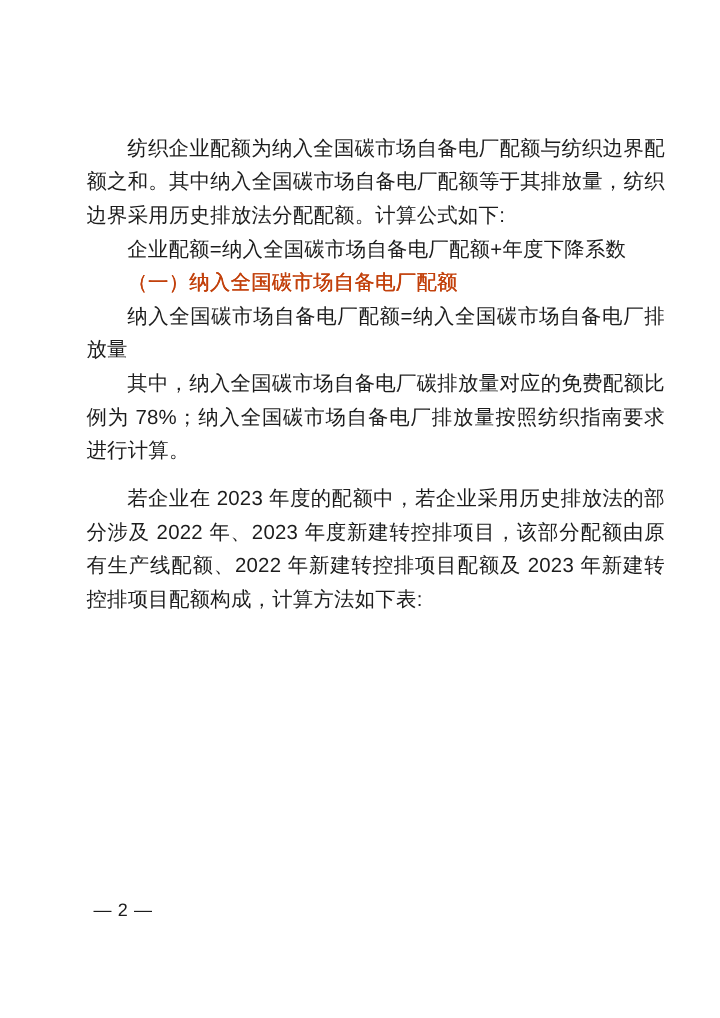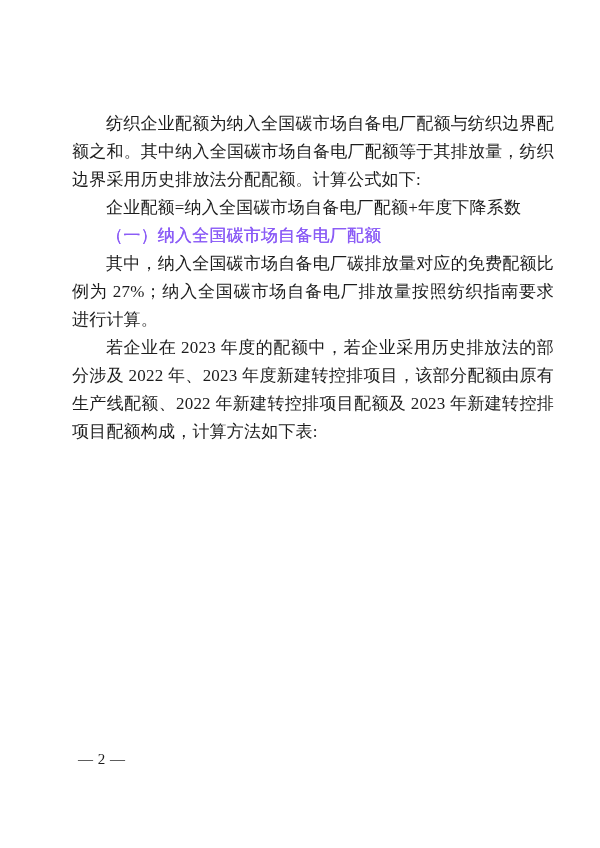--- a/index.html
+++ b/index.html
@@ -10,61 +10,62 @@
     width: 600px;
     height: 848px;
     background: #ffffff;
     overflow: hidden;
   }
   .page {
     position: relative;
     width: 512px;
     height: 848px;
     background: #ffffff;
-    font-family: Liberation Serif, serif;
+    font-family: Liberation Sans, sans-serif;
     color: #1c1c1c;
   }
   .content {
     position: absolute;
     left: 72px;
     top: 110px;
     width: 482px;
   }
   .para {
     margin: 0;
     font-size: 17px;
     line-height: 28px;
     text-indent: 2em;
     text-align: justify;
     text-justify: inter-character;
     text-align-last: left;
     letter-spacing: 0.2px;
     word-break: break-all;
   }
   .para.heading {
-    color: #8b5cf6;
+    color: #c2410c;
     text-shadow: 0.3px 0 0 currentColor;
   }
   .para.gap-sm { margin-top: 5px; }
-  .para.gap-xs { margin-top: 0; }
+  .para.gap-xs { margin-top: 12px; }
   .page-number {
     position: absolute;
     left: 78px;
     top: 749px;
     font-size: 15px;
     line-height: 20px;
     color: #1c1c1c;
     letter-spacing: 0.5px;
   }
 </style>
 </head>
 <body>
 
 <div class="page">
   <main class="content">
     <p class="para">纺织企业配额为纳入全国碳市场自备电厂配额与纺织边界配额之和。其中纳入全国碳市场自备电厂配额等于其排放量，纺织边界采用历史排放法分配配额。计算公式如下:</p>
     <p class="para">企业配额=纳入全国碳市场自备电厂配额+年度下降系数</p>
     <p class="para heading">（一）纳入全国碳市场自备电厂配额</p>
-    <p class="para">其中，纳入全国碳市场自备电厂碳排放量对应的免费配额比例为 27%；纳入全国碳市场自备电厂排放量按照纺织指南要求进行计算。</p>
+    <p class="para">纳入全国碳市场自备电厂配额=纳入全国碳市场自备电厂排放量</p>
+    <p class="para">其中，纳入全国碳市场自备电厂碳排放量对应的免费配额比例为 78%；纳入全国碳市场自备电厂排放量按照纺织指南要求进行计算。</p>
     <p class="para gap-xs">若企业在 2023 年度的配额中，若企业采用历史排放法的部分涉及 2022 年、2023 年度新建转控排项目，该部分配额由原有生产线配额、2022 年新建转控排项目配额及 2023 年新建转控排项目配额构成，计算方法如下表:</p>
   </main>
   <div class="page-number">— 2 —</div>
 </div>
 
 </body></html>

